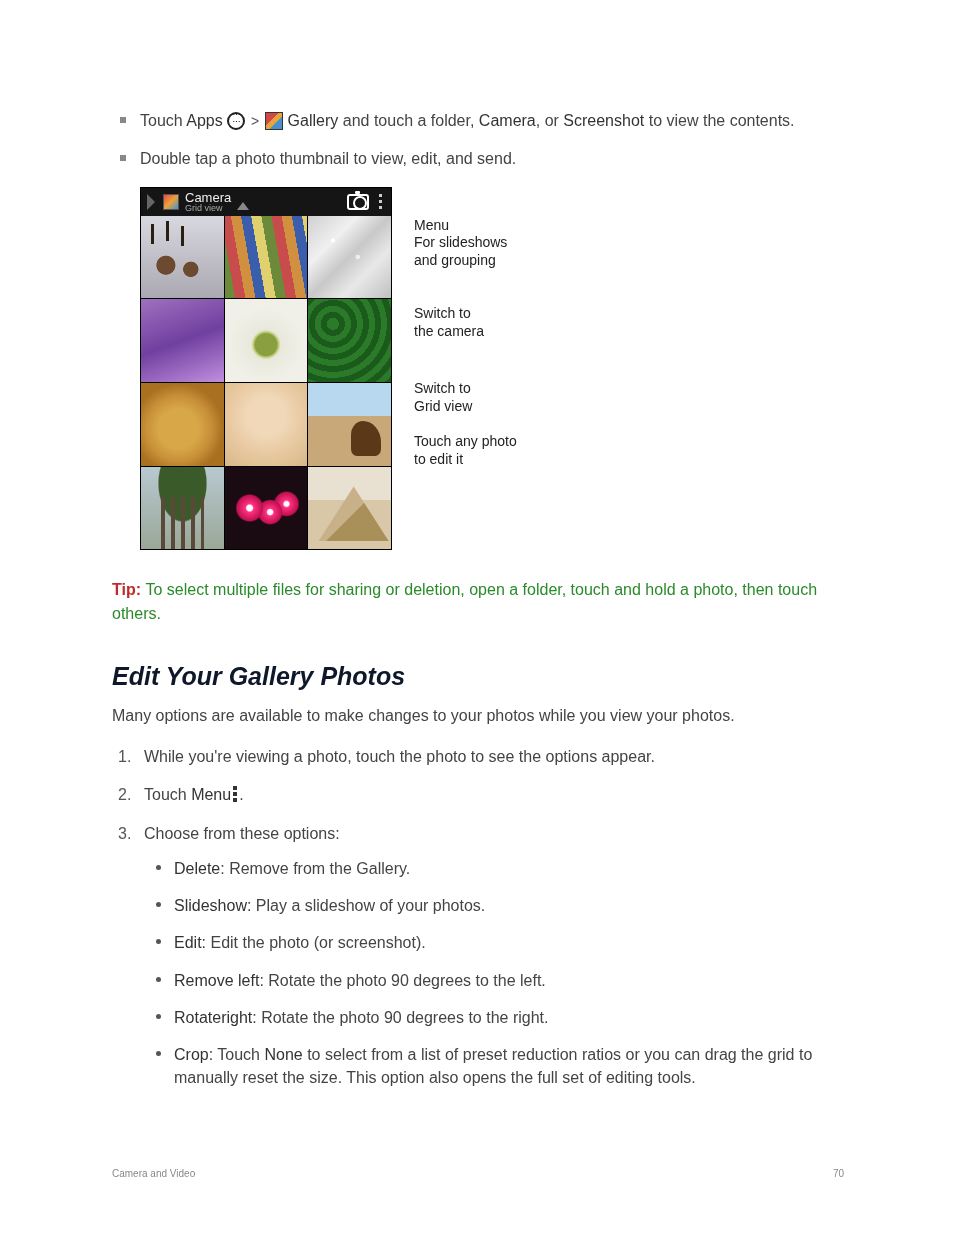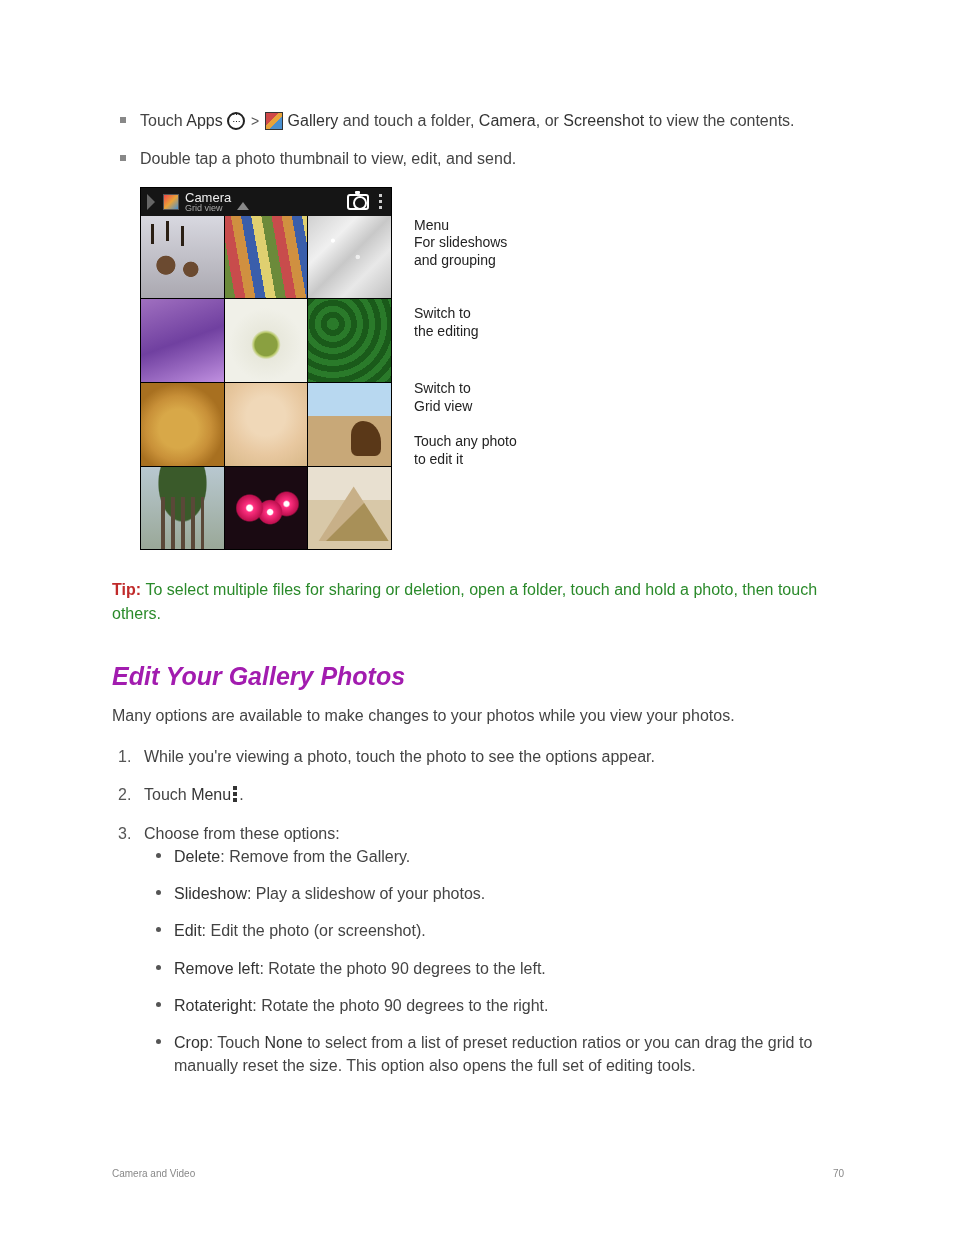--- a/index.html
+++ b/index.html
@@ -115,26 +115,26 @@
   .c-pyramid{background:linear-gradient(#e8e0d0 40%,#d8c8a8 40%);}
   .c-pyramid::after{content:"";position:absolute;left:10px;right:2px;bottom:8px;height:55px;background:linear-gradient(135deg,#c8b088 49.5%,#a89058 50.5%);clip-path:polygon(50% 0,100% 100%,0 100%);}
   .callouts{padding:4px 0 0 22px;font-size:14px;color:#222;display:flex;flex-direction:column;}
   .co{margin-bottom:18px;line-height:1.25;}
   .co-menu{margin-top:26px;}
   .co-cam{margin-top:18px;}
   .co-grid{margin-top:22px;}
   .co-touch{}
   .tip-block{color:#2a8a2a;line-height:1.5;margin-bottom:36px;}
   .tip-label{color:#c02a2a;font-weight:700;}
-  h2.section-head{color:#a21caf;font-style:italic;font-weight:700;font-size:25px;margin-bottom:14px;}
+  h2.section-head{color:#0f172a;font-style:italic;font-weight:700;font-size:25px;margin-bottom:14px;}
   .para{color:#444;line-height:1.4;margin-bottom:18px;}
   .numlist{list-style:none;counter-reset:num;padding-left:32px;}
   .numlist>li{position:relative;margin-bottom:16px;line-height:1.4;}
   .numlist>li::before{counter-increment:num;content:counter(num)".";position:absolute;left:-26px;color:#555;}
-  .dot-list{list-style:none;padding-left:30px;}
+  .dot-list{list-style:none;padding-left:30px;margin-top:12px;}
   .dot-list>li{position:relative;margin-bottom:14px;line-height:1.45;}
   .dot-list>li::before{content:"";position:absolute;left:-18px;top:8px;width:5px;height:5px;background:#555;border-radius:50%;}
   .page-footer{position:absolute;left:112px;right:110px;bottom:56px;display:flex;justify-content:space-between;color:#888;font-size:10px;}
 </style>
 </head>
 <body>
 
 <ul class="sq-bullet-list">
   <li>
     <span>Touch </span><span class="bold">Apps</span>
@@ -178,21 +178,21 @@
     </div>
   </div>
   <div class="callouts">
     <div class="co co-menu">
       <div>Menu</div>
       <div>For slideshows</div>
       <div>and grouping</div>
     </div>
     <div class="co co-cam">
       <div>Switch to</div>
-      <div>the editing</div>
+      <div>the camera</div>
     </div>
     <div class="co co-grid">
       <div>Switch to</div>
       <div>Grid view</div>
     </div>
     <div class="co co-touch">
       <div>Touch any photo</div>
       <div>to edit it</div>
     </div>
   </div>

